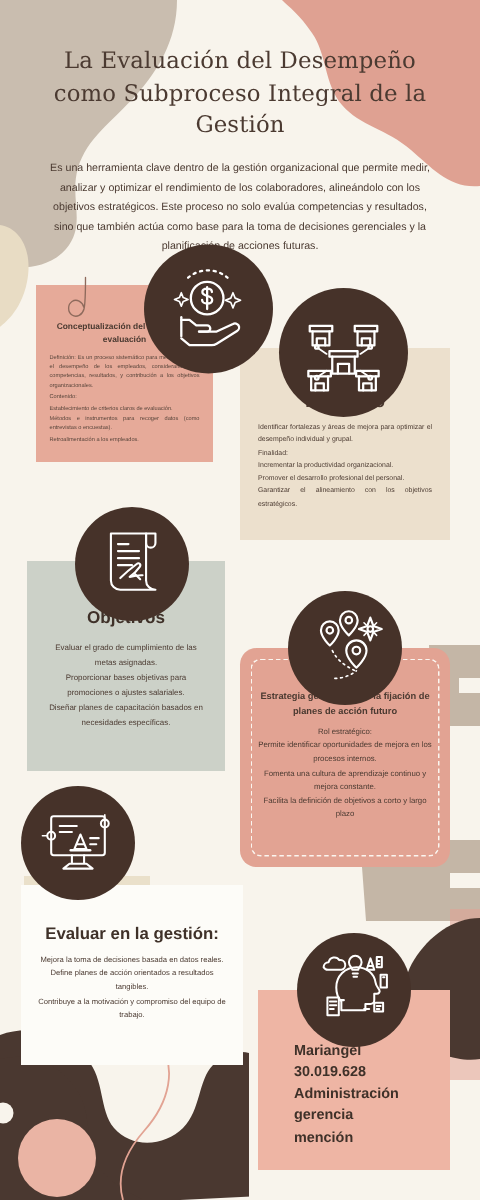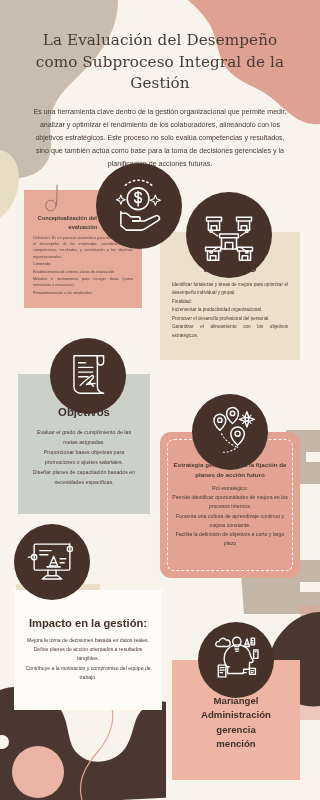--- a/index.html
+++ b/index.html
@@ -170,22 +170,22 @@
     line-height: 1.28; margin-bottom: 6px;
   }
   .card-impacto .c-body {
     font-size: 5.1px; line-height: 1.78; color: #4b3a31;
   }
 
   .card-author {
     top: 660px; left: 172px;
     width: 128px; height: 120px;
     background: #eeb5a4;
-    padding: 34px 8px 8px;
-    text-align: center;
+    padding: 34px 24px 8px;
+    text-align: left;
   }
   .card-author .a-body {
     font-size: 9.6px; font-weight: 700; color: #3f3129;
     line-height: 1.5;
   }
 
   .nowrap { white-space: nowrap; }
 </style>
 </head>
 <body>
@@ -363,21 +363,21 @@
         <path d="M26 38 h16" stroke-width="2"></path>
         <path d="M42 28 h7 M42 33 h5"></path>
 
         <circle cx="10" cy="26" r="3.2"></circle>
           <circle cx="54" cy="16" r="3.2"></circle>
         <path d="M6.8 26 h-4 M54 12.8 v-4" stroke-width="1.3"></path>
       </svg>
     </div>
 
     <div class="card card-impacto">
-      <div class="c-title">Impacto en la gestión:</div>
+      <div class="c-title">Evaluar en la gestión:</div>
       <div class="c-body">
         <p>Mejora la toma de decisiones basada en datos reales.</p>
         <p>Define planes de acción orientados a resultados tangibles.</p>
         <p>Contribuye a la motivación y compromiso del equipo de trabajo.</p>
       </div>
     </div>
 
     <div class="badge" style="top:622px; left:198px; width:76px; height:76px;">
       <svg width="54" height="54" viewBox="0 0 64 64" xmlns="http://www.w3.org/2000/svg" fill="none" stroke="#ffffff" stroke-width="1.6" stroke-linecap="round" stroke-linejoin="round">
 
@@ -401,20 +401,21 @@
 
         <path d="M48 42 h7 v7 h-7z"></path>
           <path d="M50 44.6 h3 M50 47 h2"></path>
         <path d="M44 47 h-4 M24 40 h-3"></path>
       </svg>
     </div>
 
     <div class="card card-author">
       <div class="a-body">
         <div>Mariangel</div>
+        <div>30.019.628</div>
         <div class="nowrap">Administración</div>
         <div>gerencia</div>
         <div>mención</div>
       </div>
     </div>
 
   </div>
 </div>
 
 </body></html>

